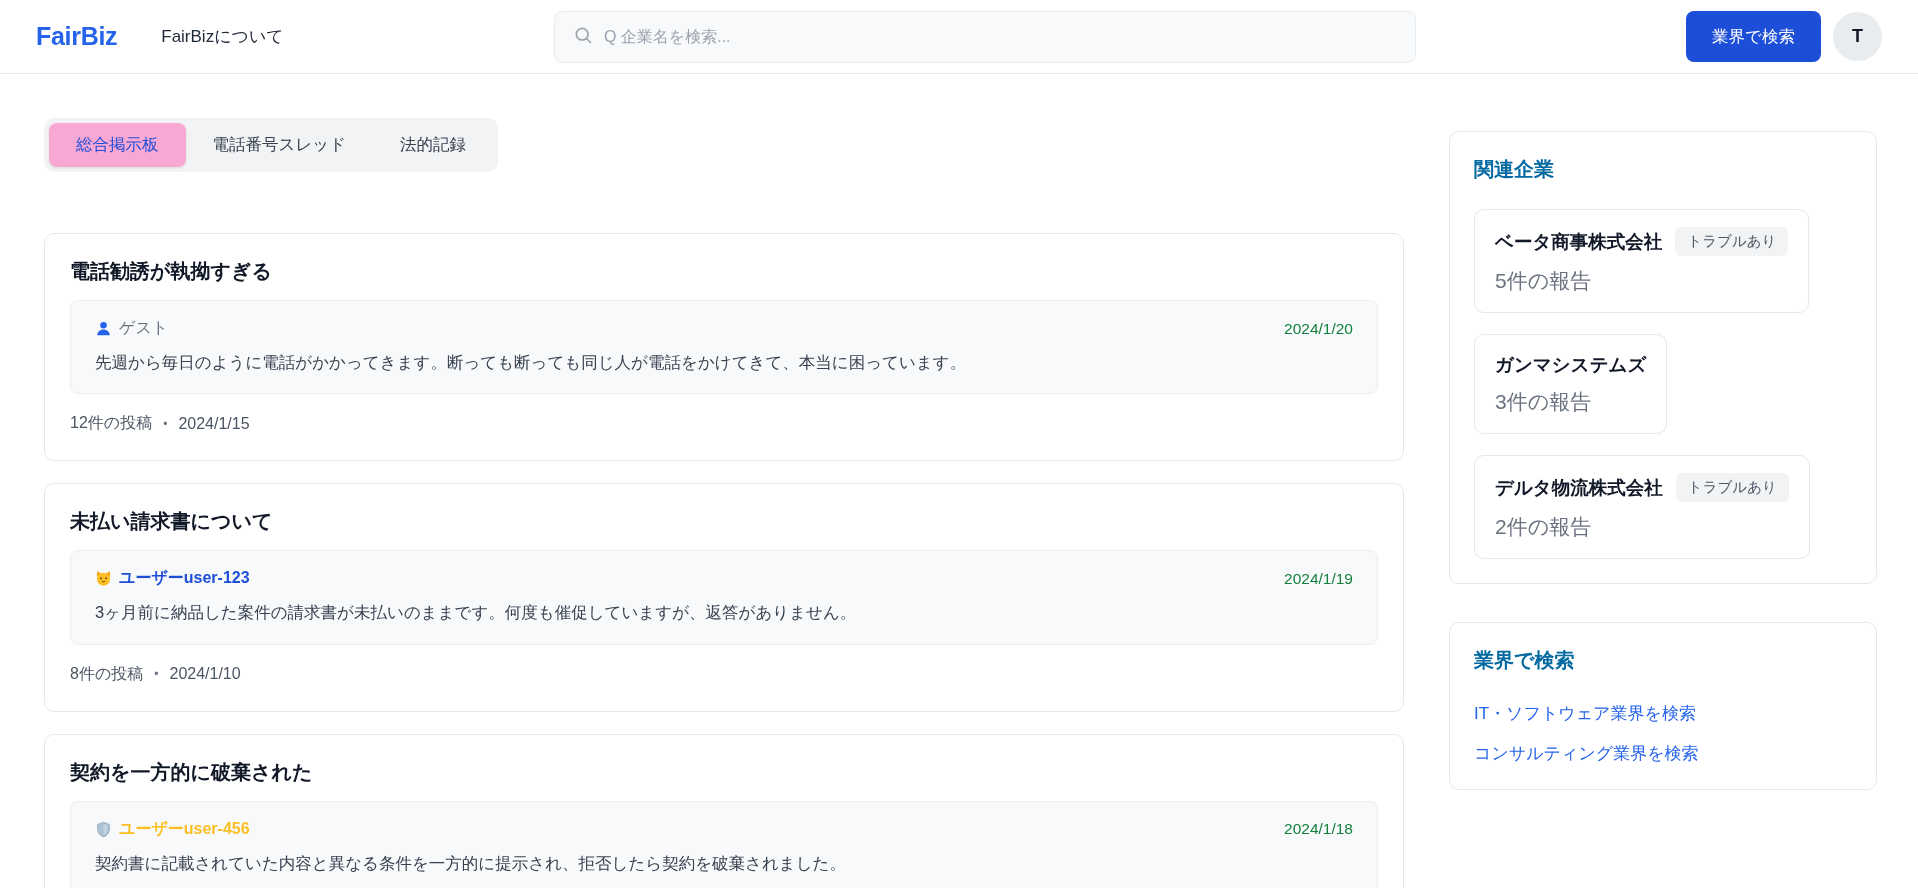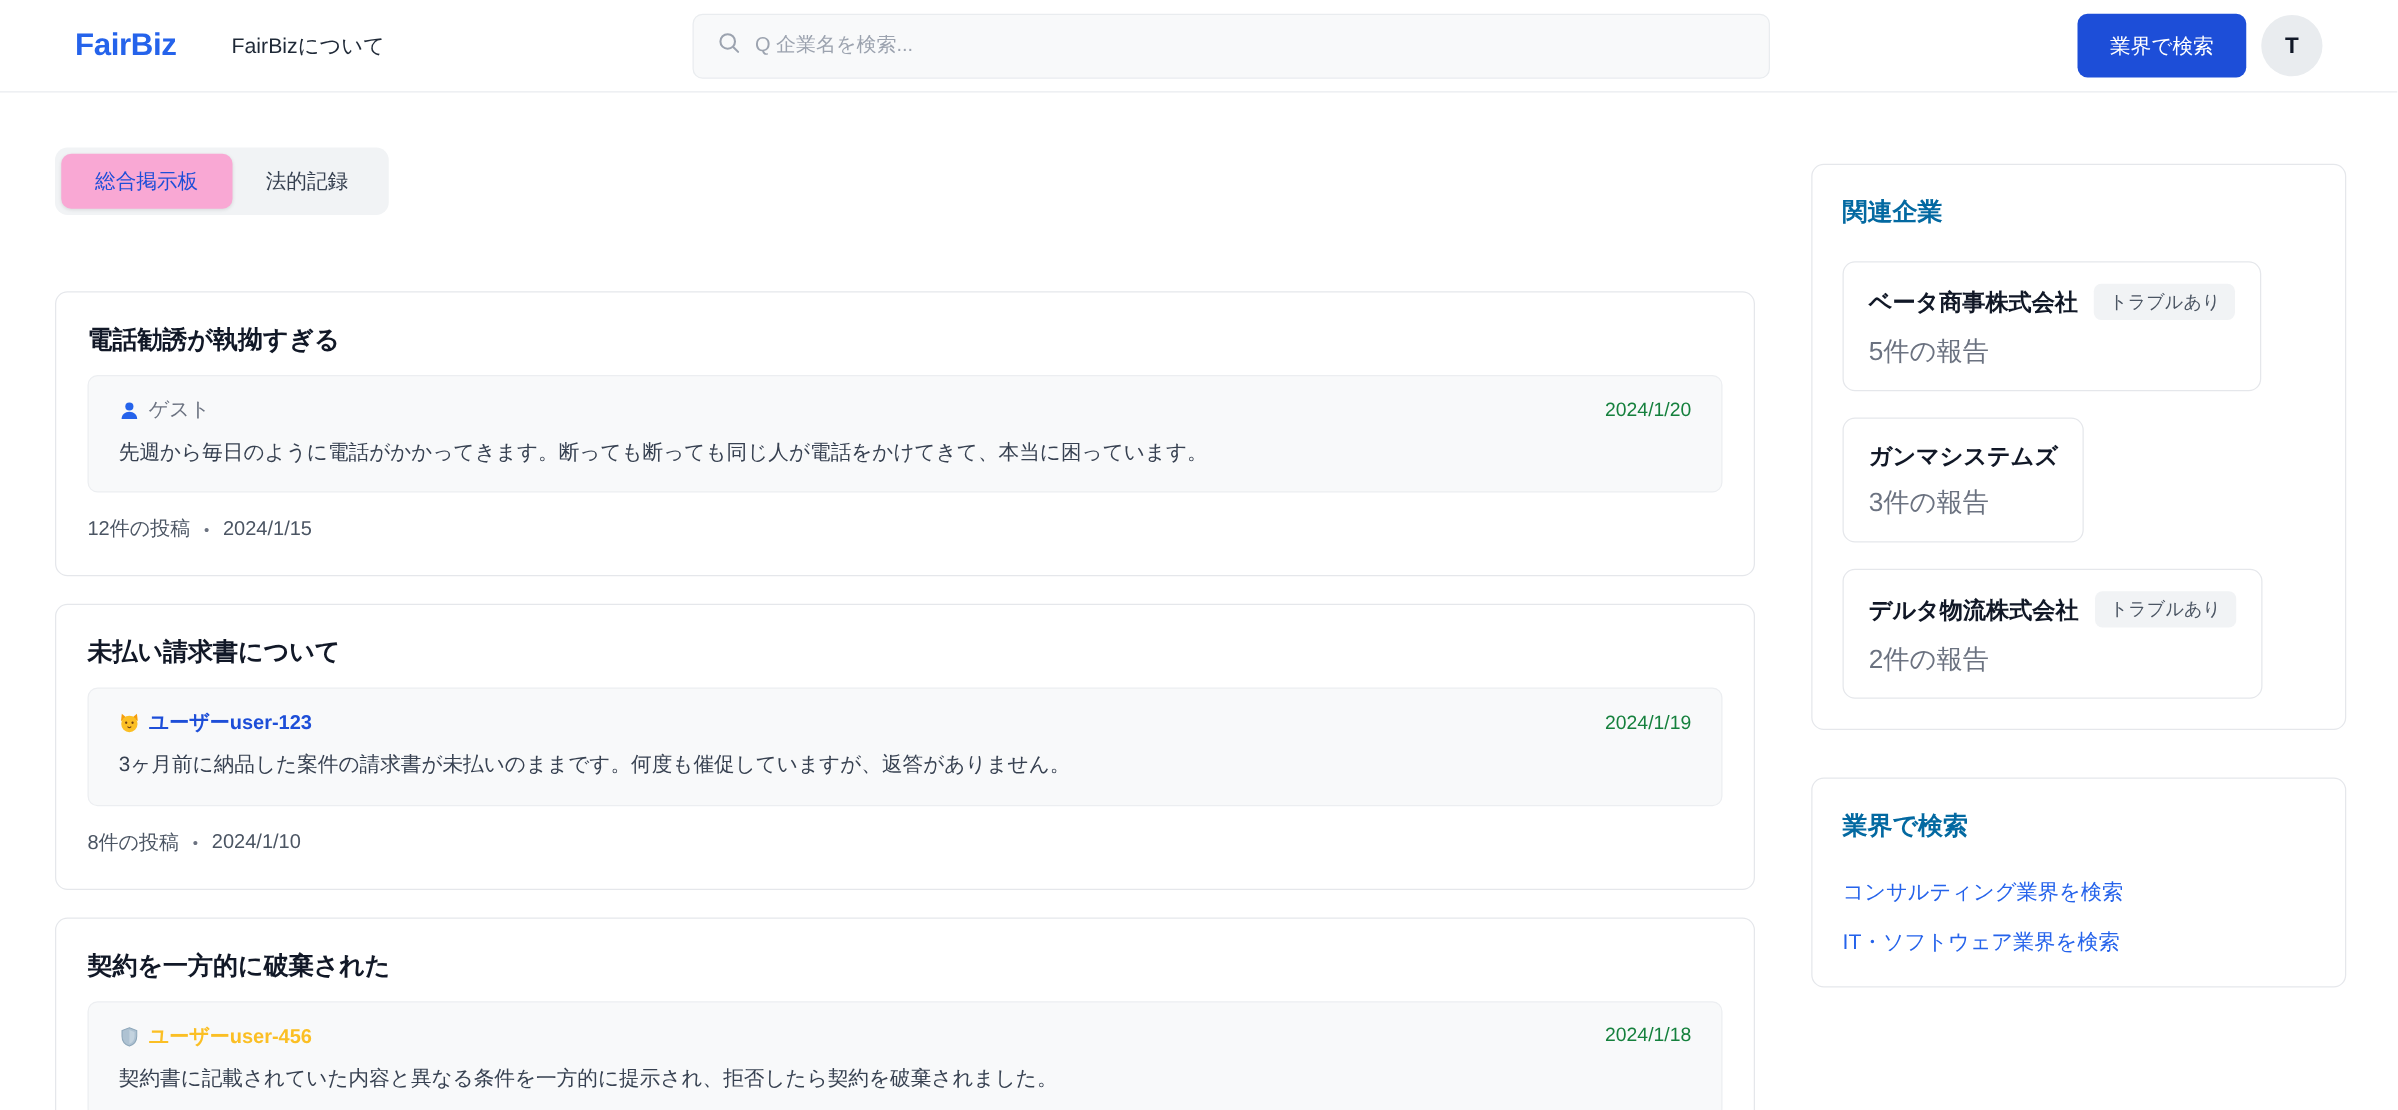--- a/index.html
+++ b/index.html
@@ -1,20 +1,20 @@
 <!DOCTYPE html>
 <html><head>
 <meta charset="utf-8">
 <style>
   * { margin:0; padding:0; box-sizing:border-box; }
   html,body { width:1918px; height:888px; overflow:hidden; background:#ffffff;
     font-family:"Liberation Sans","DejaVu Sans",sans-serif; color:#111827; }
 
   
-  .header { height:74px; display:flex; align-items:center; padding:0 60px;
+  .header { height:74px; display:flex; align-items:center; padding:0 36px;
     border-bottom:1px solid #e9ecef; background:#fff; }
   .logo { font-size:25px; font-weight:700; color:#2563eb; letter-spacing:-0.3px; cursor:pointer; }
   .nav-about { margin-left:44px; font-size:17px; color:#1f2937; cursor:pointer; }
   .search-box { margin:0 auto; width:862px; height:52px; background:#f8f9fa;
     border:1px solid #e9ecef; border-radius:8px; display:flex; align-items:center;
     padding:0 18px; gap:11px; }
   .search-box svg { flex:none; }
   .search-input { flex:1; border:none; outline:none; background:transparent;
     font-size:16px; color:#111827; font-family:inherit; }
   .search-input::placeholder { color:#9ca3af; }
@@ -89,20 +89,21 @@
     <button class="add-btn">業界で検索</button>
     <div class="avatar">T</div>
   </div>
 </div>
 
 <div class="main">
   <div class="left-col">
     <div class="tabs">
   <div class="tab active">総合掲示板</div>
 
+  <div class="tab">電話番号スレッド</div>
 
   <div class="tab">法的記録</div>
 </div>
     <div>
   <div class="thread-card">
     <div class="thread-title">電話勧誘が執拗すぎる</div>
     <div class="post">
       <div class="post-head">
         <span class="author-icon">
           <svg width="17" height="17" viewBox="0 0 24 24" fill="#2563eb">
@@ -201,19 +202,19 @@
       <span class="company-name">デルタ物流株式会社</span>
       <span class="badge">トラブルあり</span>
     </div>
     <div class="company-reports">2件の報告</div>
   </div>
 </div>
     </div>
     <div class="side-panel">
       <div class="side-heading">業界で検索</div>
       <div class="industry-links">
+  <a class="industry-link">IT・ソフトウェア業界を検索</a>
+
   <a class="industry-link">コンサルティング業界を検索</a>
-
-  <a class="industry-link">IT・ソフトウェア業界を検索</a>
 </div>
     </div>
   </div>
 </div>
 
 </body></html>

